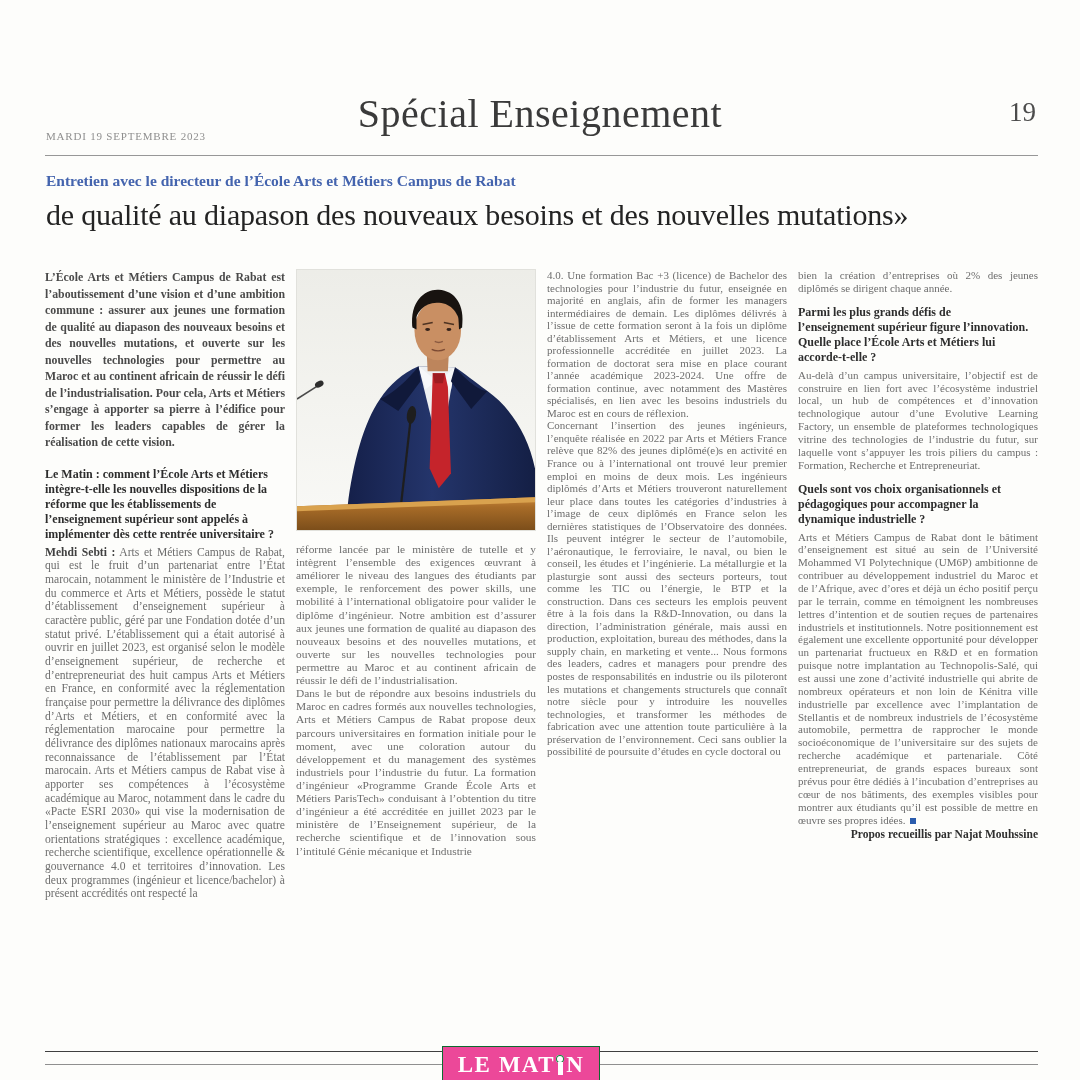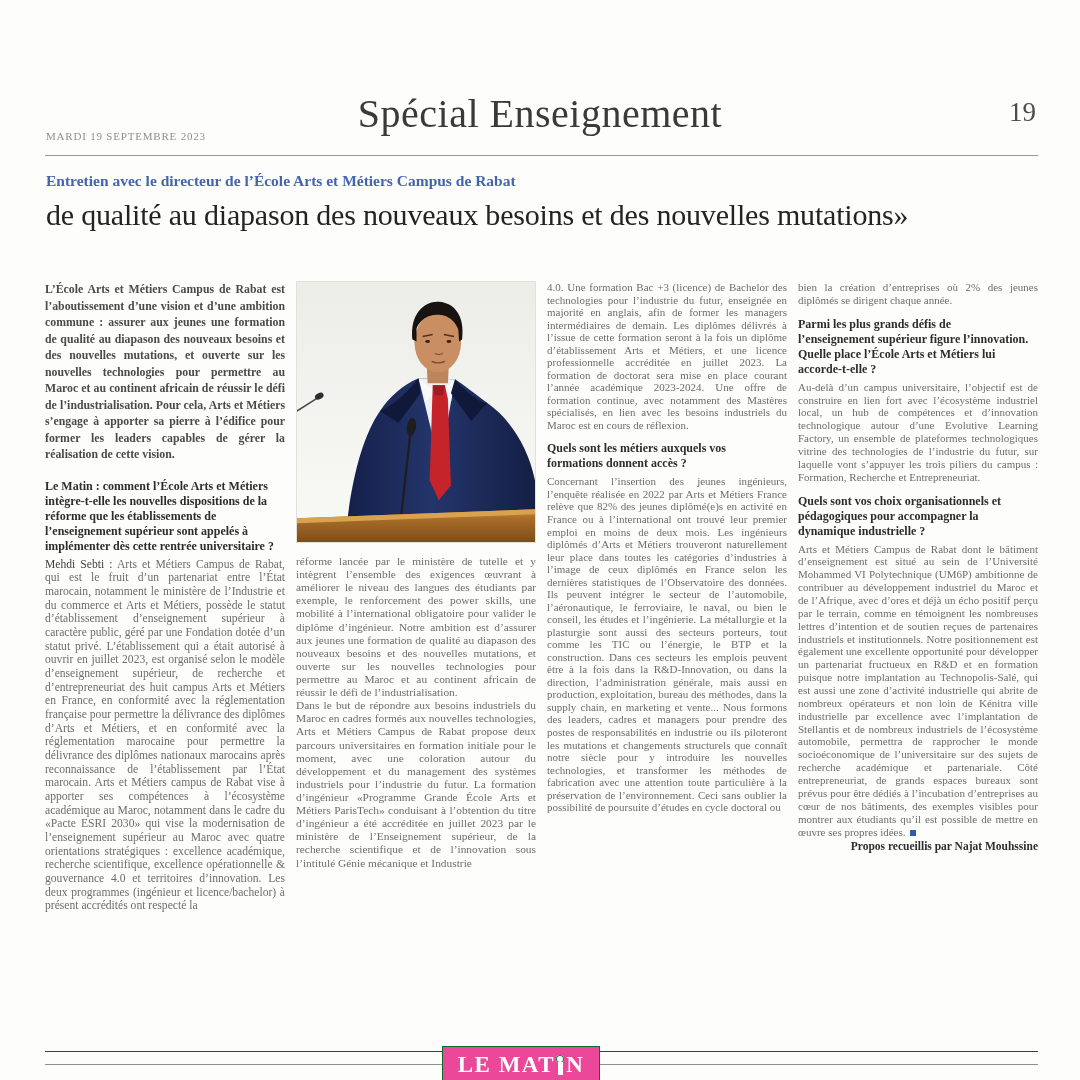--- a/index.html
+++ b/index.html
@@ -13,30 +13,30 @@
                    font-size:40px; font-weight:400; color:#3a3a3a; letter-spacing:.5px; }
   .page-number { position:absolute; right:44px; top:97px; font-size:27px; color:#4c4c4c; }
   .header-rule { position:absolute; left:45px; right:42px; top:155px; border-top:1px solid #979797; }
 
   
   .kicker { position:absolute; left:46px; top:172px; font-size:15.5px; font-weight:700; color:#4464ae; }
   .headline { position:absolute; left:46px; top:196px; width:980px; font-size:30px; line-height:1.25;
               color:#232323; font-weight:400; letter-spacing:-.2px; }
 
   
-  .body-cols { position:absolute; left:45px; right:42px; top:281px; height:766px;
+  .body-cols { position:absolute; left:45px; right:42px; top:269px; height:766px;
                display:flex; gap:11px; }
   .col { flex:1 1 0; overflow:hidden; }
 
   .lead { font-size:11.8px; font-weight:700; line-height:1.4; color:#4a4a4a;
           text-align:justify; margin-bottom:16px; }
   .question { font-size:12px; font-weight:700; line-height:1.25; color:#2d2d2d;
               margin:10px 8px 4px 0; }
   .answer { color:#6d6d6d; text-align:justify; }
-  .speaker { font-weight:400; color:#3f3f3f; }
+  .speaker { font-weight:700; color:#3f3f3f; }
 
   .col1 .answer { font-size:11.6px; line-height:1.18; }
   .col2 .answer { font-size:11.4px; line-height:1.15; }
   .col3 .answer { font-size:11px;   line-height:1.14; }
   .col4 .answer { font-size:11px;   line-height:1.17; }
 
   
   .photo-frame { width:100%; height:262px; border:1px solid #e1e1dc; background:#f5f5f2;
                  margin-bottom:12px; }
   .photo-frame svg { display:block; width:100%; height:100%; }
@@ -128,21 +128,20 @@
           <path d="M0,238 L235,229 L235,262 L0,262 Z" fill="url(#wood)"></path>
           <path d="M0,238 L235,229 L235,234 L0,243 Z" fill="#d9a24e"></path>
         </svg>
       </div>
       <p class="answer">réforme lancée par le ministère de tutelle et y intègrent l’ensemble des exigences œuvrant à améliorer le niveau des langues des étudiants par exemple, le renforcement des power skills, une mobilité à l’international obligatoire pour valider le diplôme d’ingénieur. Notre ambition est d’assurer aux jeunes une formation de qualité au diapason des nouveaux besoins et des nouvelles mutations, et ouverte sur les nouvelles technologies pour permettre au Maroc et au continent africain de réussir le défi de l’industrialisation.</p>
       <p class="answer">Dans le but de répondre aux besoins industriels du Maroc en cadres formés aux nouvelles technologies, Arts et Métiers Campus de Rabat propose deux parcours universitaires en formation initiale pour le moment, avec une coloration autour du développement et du management des systèmes industriels pour l’industrie du futur. La formation d’ingénieur «Programme Grande École Arts et Métiers ParisTech» conduisant à l’obtention du titre d’ingénieur a été accréditée en juillet 2023 par le ministère de l’Enseignement supérieur, de la recherche scientifique et de l’innovation sous l’intitulé Génie mécanique et Industrie</p>
     </div>
 
     <div class="col col3">
       <p class="answer">4.0. Une formation Bac +3 (licence) de Bachelor des technologies pour l’industrie du futur, enseignée en majorité en anglais, afin de former les managers intermédiaires de demain. Les diplômes délivrés à l’issue de cette formation seront à la fois un diplôme d’établissement Arts et Métiers, et une licence professionnelle accréditée en juillet 2023. La formation de doctorat sera mise en place courant l’année académique 2023-2024. Une offre de formation continue, avec notamment des Mastères spécialisés, en lien avec les besoins industriels du Maroc est en cours de réflexion.</p>
-      <p class="question">Quels sont les métiers auxquels vos formations donnent accès ?</p>
       <p class="answer">Concernant l’insertion des jeunes ingénieurs, l’enquête réalisée en 2022 par Arts et Métiers France relève que 82% des jeunes diplômé(e)s en activité en France ou à l’international ont trouvé leur premier emploi en moins de deux mois. Les ingénieurs diplômés d’Arts et Métiers trouveront naturellement leur place dans toutes les catégories d’industries à l’image de ceux diplômés en France selon les dernières statistiques de l’Observatoire des données. Ils peuvent intégrer le secteur de l’automobile, l’aéronautique, le ferroviaire, le naval, ou bien le conseil, les études et l’ingénierie. La métallurgie et la plasturgie sont aussi des secteurs porteurs, tout comme les TIC ou l’énergie, le BTP et la construction. Dans ces secteurs les emplois peuvent être à la fois dans la R&amp;D-Innovation, ou dans la direction, l’administration générale, mais aussi en production, exploitation, bureau des méthodes, dans la supply chain, en marketing et vente... Nous formons des leaders, cadres et managers pour prendre des postes de responsabilités en industrie ou ils piloteront les mutations et changements structurels que connaît notre siècle pour y introduire les nouvelles technologies, et transformer les méthodes de fabrication avec une attention toute particulière à la préservation de l’environnement. Ceci sans oublier la possibilité de poursuite d’études en cycle doctoral ou</p>
     </div>
 
     <div class="col col4">
       <p class="answer">bien la création d’entreprises où 2% des jeunes diplômés se dirigent chaque année.</p>
       <p class="question">Parmi les plus grands défis de l’enseignement supérieur figure l’innovation. Quelle place l’École Arts et Métiers lui accorde-t-elle ?</p>
       <p class="answer">Au-delà d’un campus universitaire, l’objectif est de construire en lien fort avec l’écosystème industriel local, un hub de compétences et d’innovation technologique autour d’une Evolutive Learning Factory, un ensemble de plateformes technologiques vitrine des technologies de l’industrie du futur, sur laquelle vont s’appuyer les trois piliers du campus : Formation, Recherche et Entrepreneuriat.</p>
       <p class="question">Quels sont vos choix organisationnels et pédagogiques pour accompagner la dynamique industrielle ?</p>
       <p class="answer"><span>Arts et Métiers Campus de Rabat dont le bâtiment d’enseignement est situé au sein de l’Université Mohammed VI Polytechnique (UM6P) ambitionne de contribuer au développement industriel du Maroc et de l’Afrique, avec d’ores et déjà un écho positif perçu par le terrain, comme en témoignent les nombreuses lettres d’intention et de soutien reçues de partenaires industriels et institutionnels. Notre positionnement est également une excellente opportunité pour développer un partenariat fructueux en R&amp;D et en formation puisque notre implantation au Technopolis-Salé, qui est aussi une zone d’activité industrielle qui abrite de nombreux opérateurs et non loin de Kénitra ville industrielle par excellence avec l’implantation de Stellantis et de nombreux industriels de l’écosystème automobile, permettra de rapprocher le monde socioéconomique de l’universitaire sur des sujets de recherche académique et partenariale. Côté entrepreneuriat, de grands espaces bureaux sont prévus pour être dédiés à l’incubation d’entreprises au cœur de nos bâtiments, des exemples visibles pour montrer aux étudiants qu’il est possible de mettre en œuvre ses propres idées.</span><span class="end-mark"></span></p>
       <p class="byline">Propos recueillis par  Najat Mouhssine</p>

